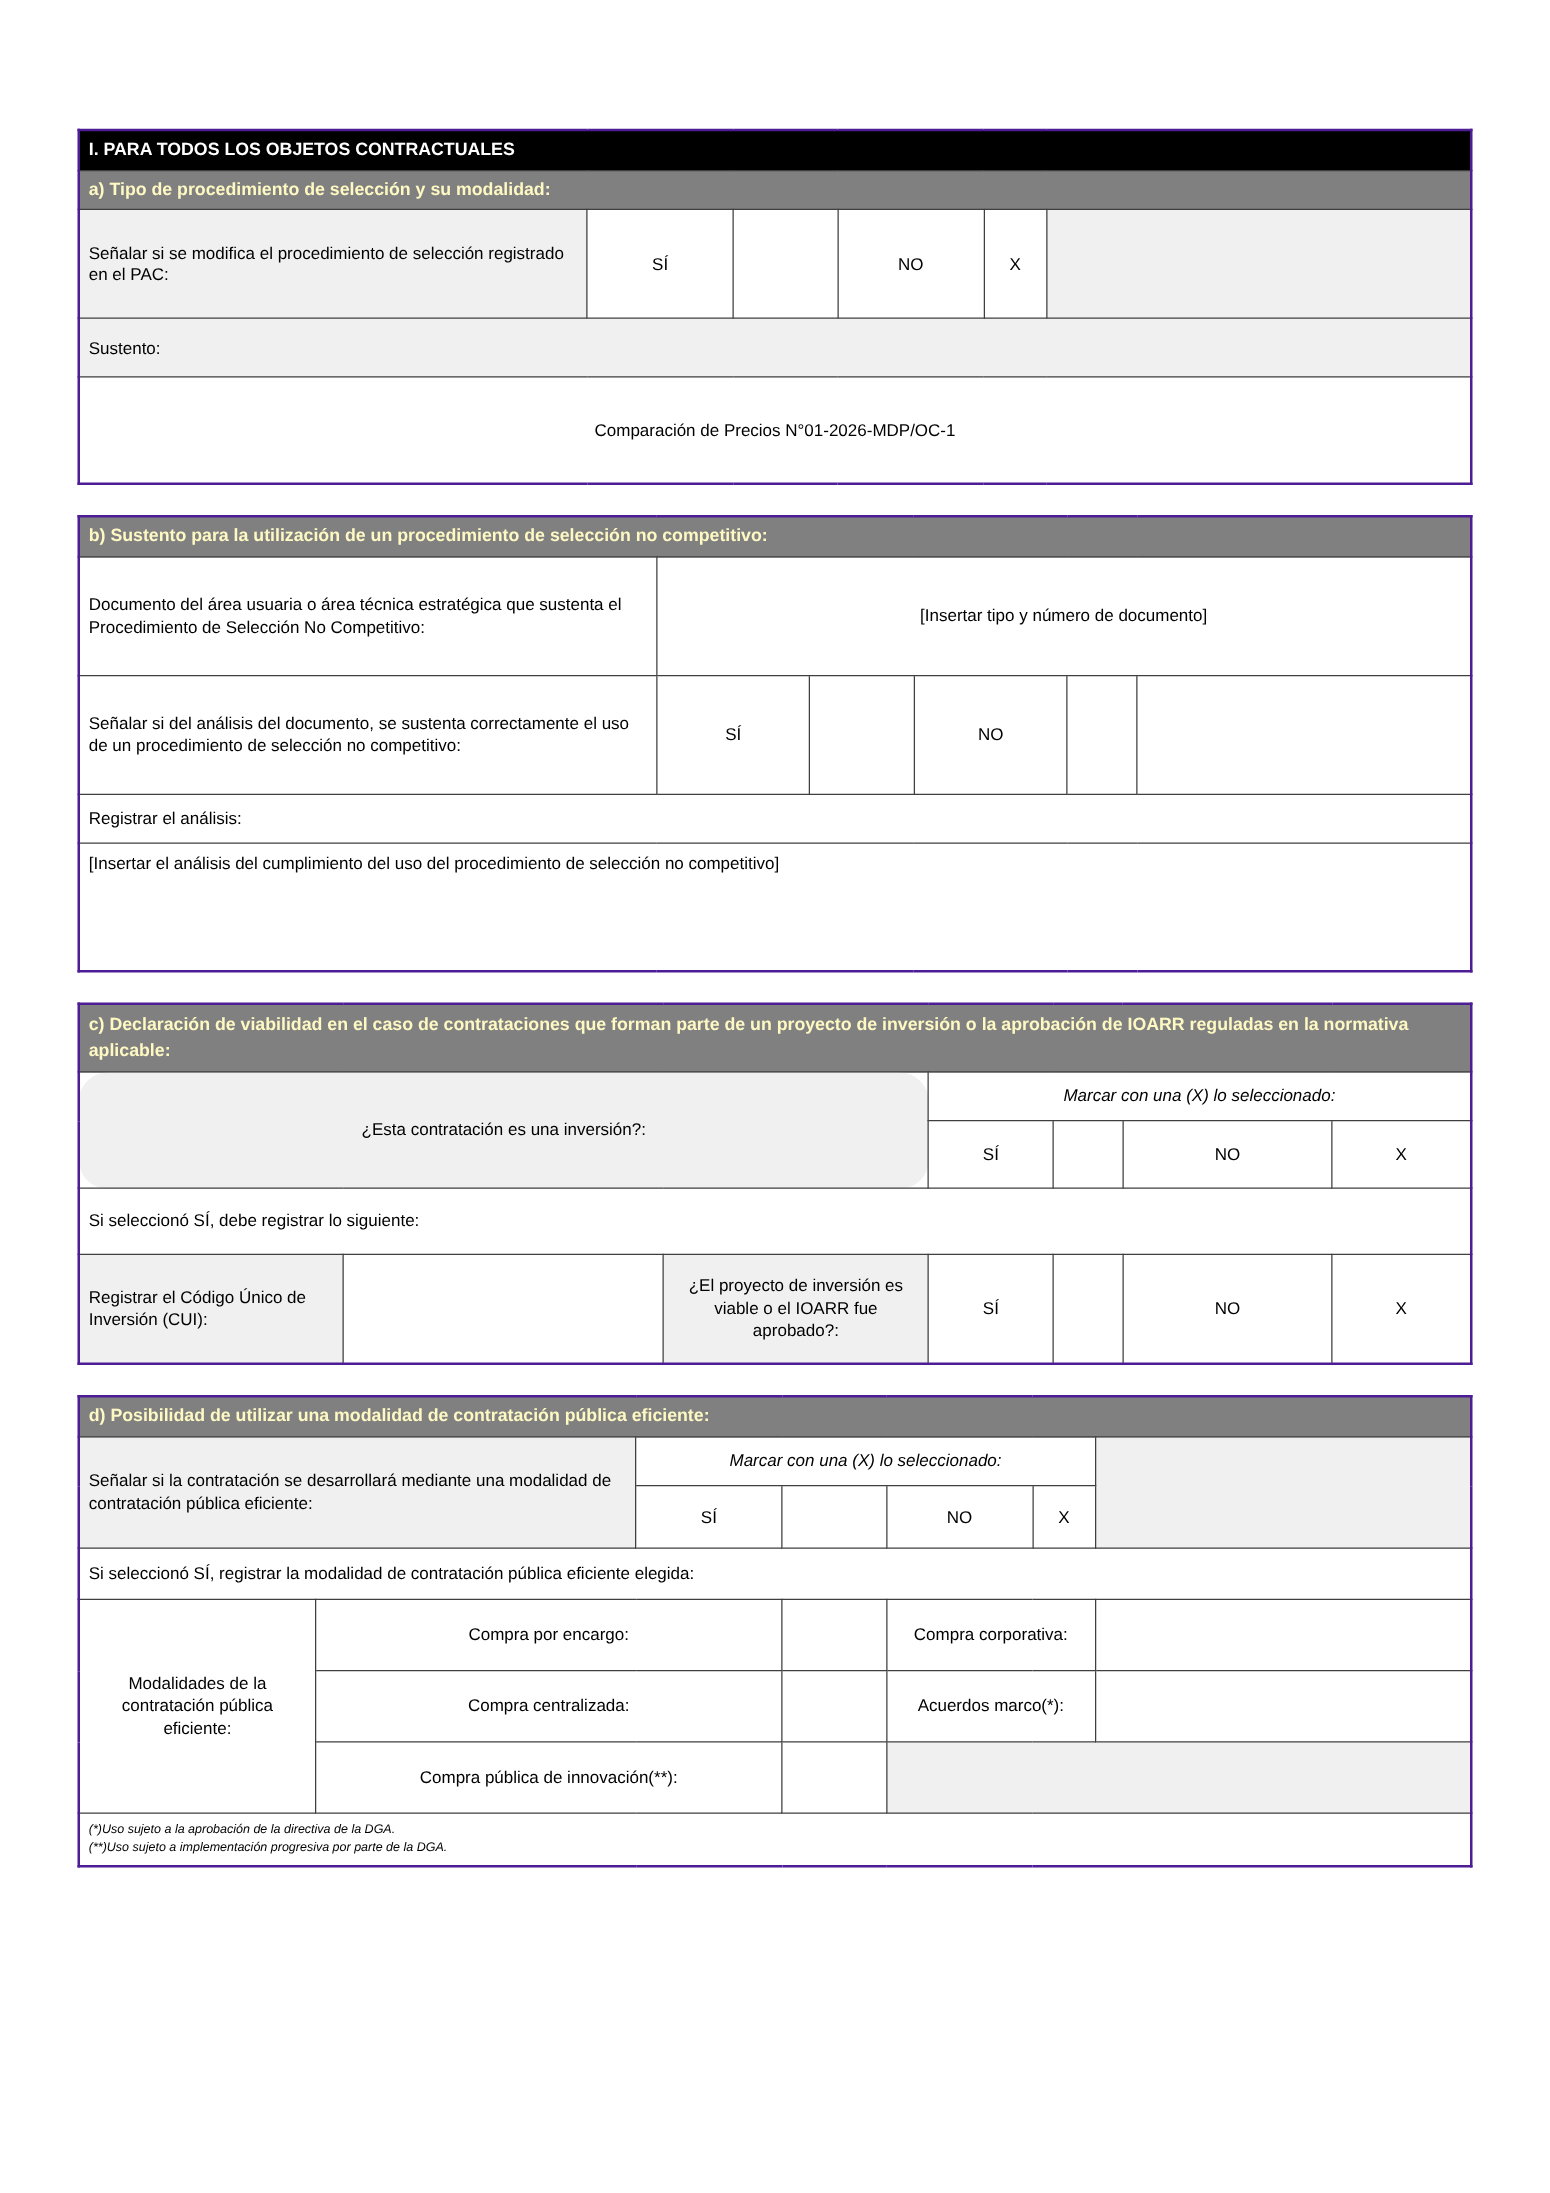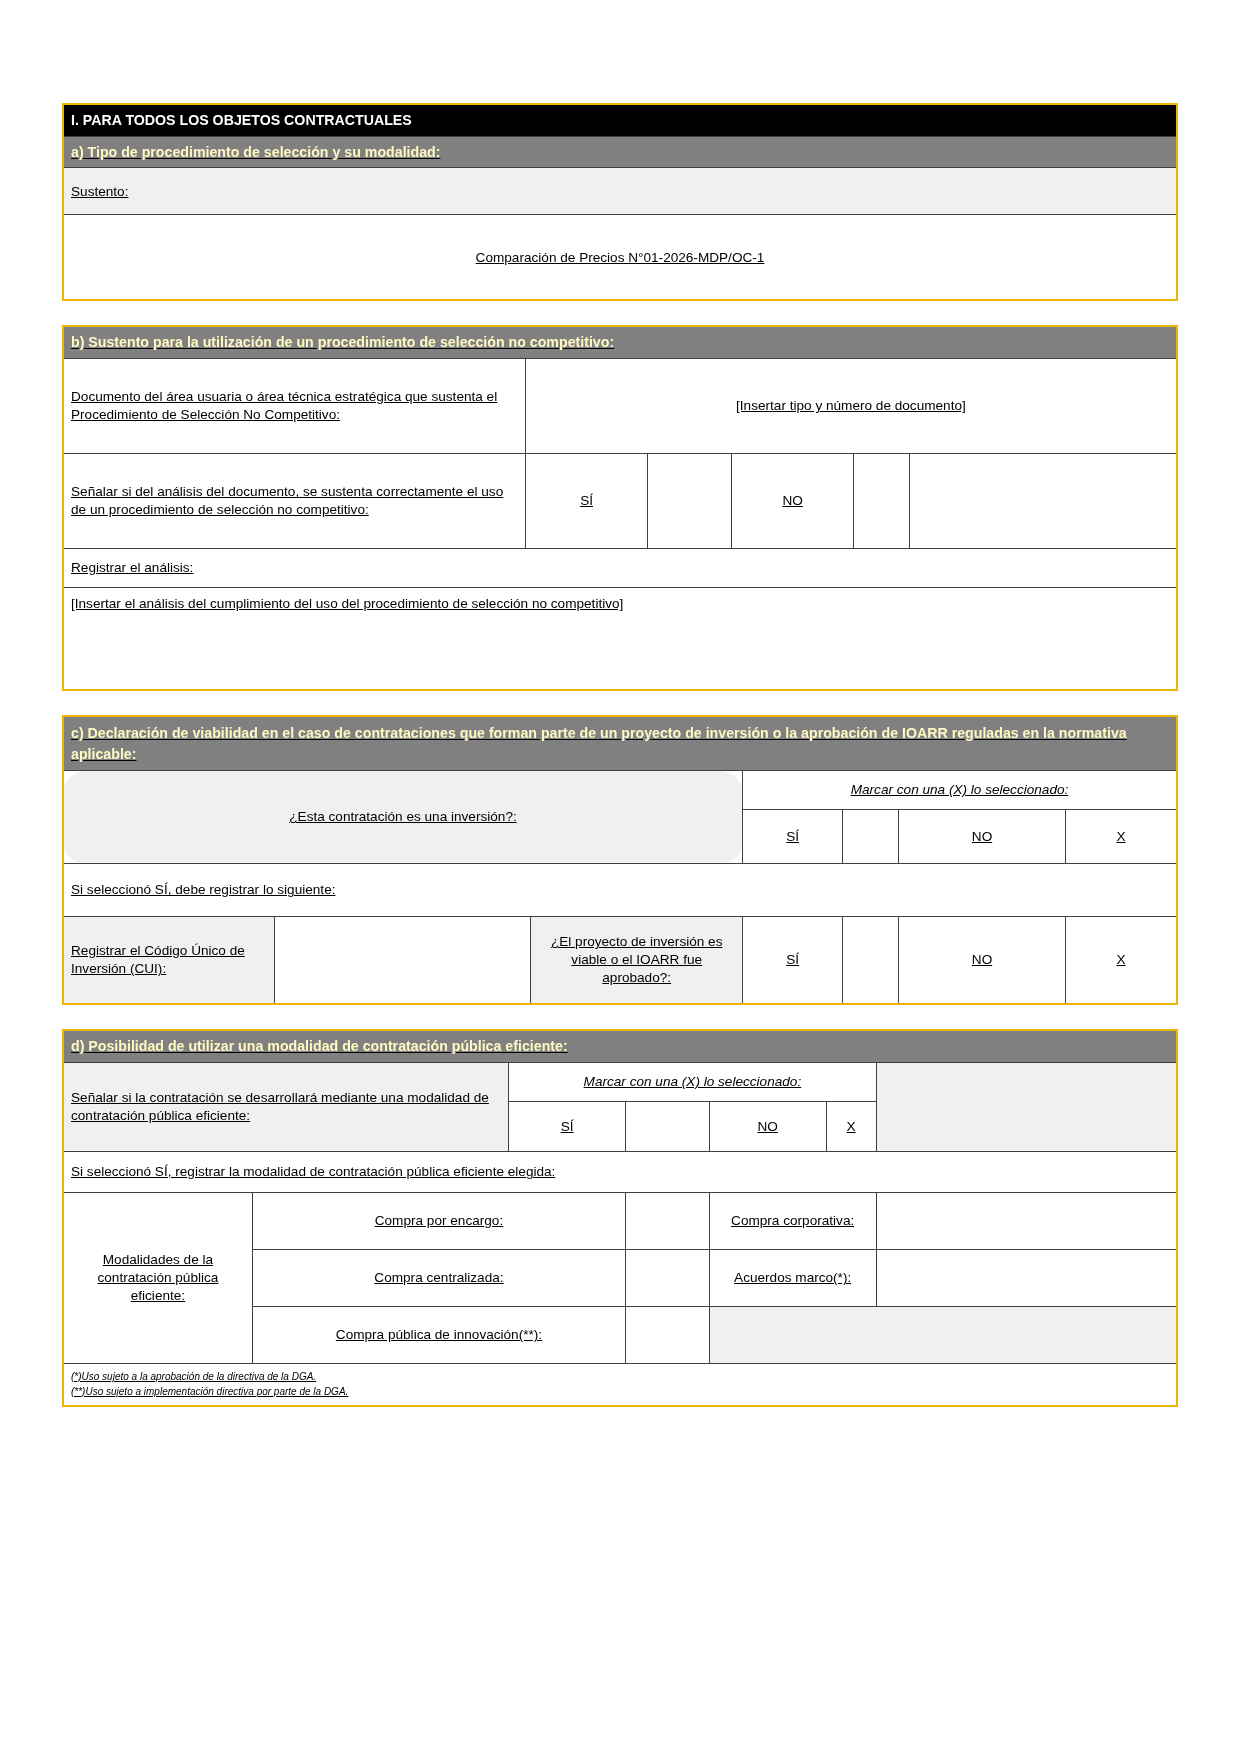--- a/index.html
+++ b/index.html
@@ -38,24 +38,23 @@
     font-size: 13.6px;
     line-height: 1.32;
   }
   table.block td {
     border: 1px solid #3f3f3f;
     padding: 6px 7px;
     vertical-align: middle;
     word-wrap: break-word;
   }
   .outer {
-    border: 2px solid #eab308;
+    border: 2px solid #4c1d95;
     border-collapse: collapse;
     margin-bottom: 24px;
-    text-decoration: underline;
   }
   .outer > tbody > tr > td {
     border: 1px solid #3f3f3f;
   }
 
   
   .banner-black td, td.banner-black {
     background: #000000;
     color: #ffffff;
     font-weight: bold;
@@ -102,20 +101,28 @@
       <col style="width:30.5%">
     </colgroup>
     <tbody>
       <tr class="banner-black">
         <td colspan="6">I. PARA TODOS LOS OBJETOS CONTRACTUALES</td>
       </tr>
       <tr class="banner-gray">
         <td colspan="6">a) Tipo de procedimiento de selección y su modalidad:</td>
       </tr>
       <tr>
+        <td class="shaded tall cellpad-left">Señalar si se modifica el procedimiento de selección registrado en el PAC:</td>
+        <td class="center">SÍ</td>
+        <td class="center"></td>
+        <td class="center">NO</td>
+        <td class="center">X</td>
+        <td class="shaded"></td>
+      </tr>
+      <tr>
         <td colspan="6" class="shaded cellpad-left" style="height:34px">Sustento:</td>
       </tr>
       <tr>
         <td colspan="6" class="center" style="height:72px; vertical-align:middle;margin-left:23px;">Comparación de Precios N°01-2026-MDP/OC-1</td>
       </tr>
     </tbody>
   </table>
 
   <table class="block outer">
     <colgroup>
@@ -232,19 +239,19 @@
         <td class="center"></td>
       </tr>
       <tr>
         <td colspan="2" class="center" style="height:44px">Compra pública de innovación(**):</td>
         <td class="center"></td>
         <td colspan="3" class="shaded"></td>
       </tr>
       <tr>
         <td colspan="7" class="note">
           <div>(*)Uso sujeto a la aprobación de la directiva de la DGA.</div>
-          <div>(**)Uso sujeto a implementación directiva por parte de la DGA.</div>
+          <div>(**)Uso sujeto a implementación progresiva por parte de la DGA.</div>
         </td>
       </tr>
     </tbody>
   </table>
 
 </div>
 
 </body></html>

